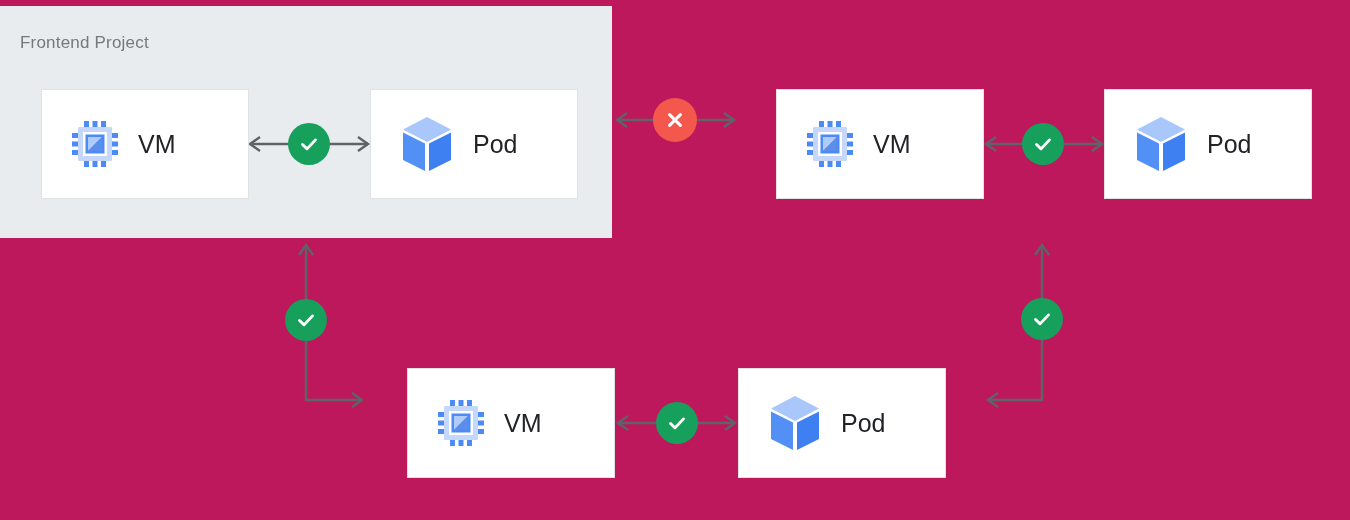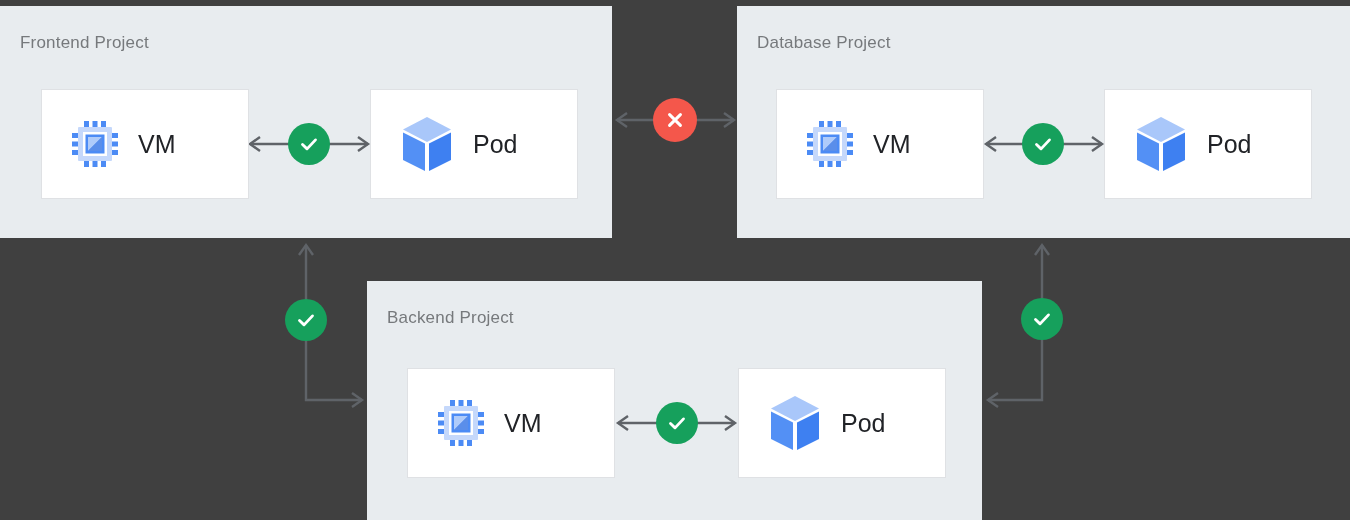--- a/index.html
+++ b/index.html
@@ -21,21 +21,21 @@
     --pod-left: #5390F5;
     --pod-right: #3E80F1;
   }
   * { margin: 0; padding: 0; box-sizing: border-box; }
   html, body { background: #FFFFFF; }
   body { font-family: "Liberation Sans", "DejaVu Sans", sans-serif; }
   .canvas {
     position: relative;
     width: 1350px;
     height: 520px;
-    background: #404040;
+    background: #be185d;
     overflow: hidden;
   }
   .project {
     position: absolute;
     background: var(--project-bg);
   }
   #project-frontend { left: 0;     top: 6px;   width: 612px; height: 232px; }
   #project-database { left: 737px; top: 6px;   width: 613px; height: 232px; }
   #project-backend  { left: 367px; top: 281px; width: 615px; height: 239px; }
   .project-label {
@@ -104,26 +104,20 @@
   #badge-frontend-backend { left: 285px;  top: 299px; }
   #badge-database-backend { left: 1021px; top: 298px; }
 </style>
 </head>
 <body>
 
 <div class="canvas">
 
   <div class="project" id="project-frontend">
     <div class="project-label">Frontend Project</div>
-  </div>
-  <div class="project" id="project-database">
-    <div class="project-label">Database Project</div>
-  </div>
-  <div class="project" id="project-backend">
-    <div class="project-label">Backend Project</div>
   </div>
 
   <svg id="arrows" viewBox="0 0 1350 520" xmlns="http://www.w3.org/2000/svg">
 
     <path d="M250 144 H368"></path>
     <path d="M260 137 L250 144 L260 151"></path>
     <path d="M358 137 L368 144 L358 151"></path>
 
     <path d="M986 144 H1102"></path>
     <path d="M996 137 L986 144 L996 151"></path>

